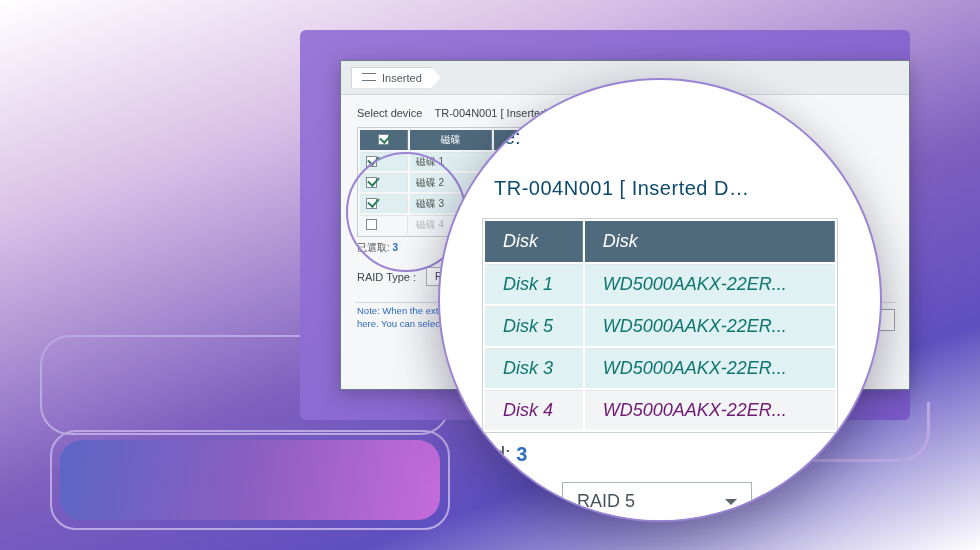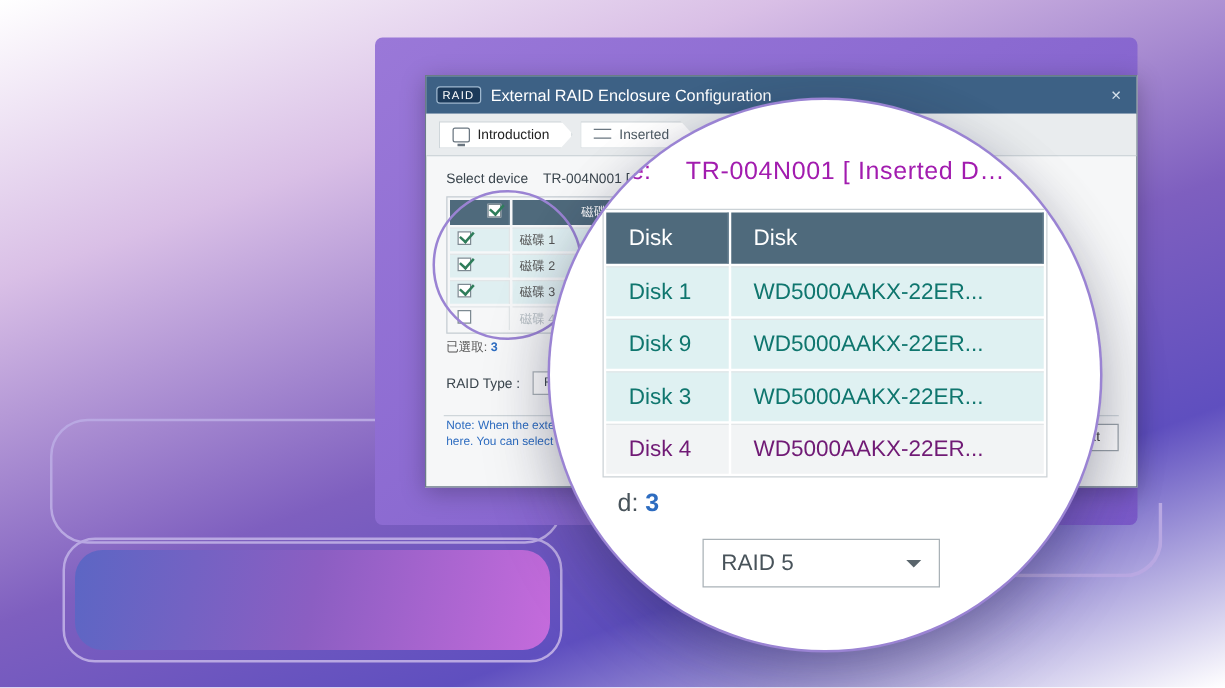--- a/index.html
+++ b/index.html
@@ -76,21 +76,21 @@
   .icon-sliders { position:relative; }
   .icon-sliders::before, .icon-sliders::after {
     content:""; position:absolute; left:0; width:14px; height:1.5px; background:#6a7680;
   }
   .icon-sliders::before { top:1px; } .icon-sliders::after { top:8px; }
 
   .body-area { padding: 12px 16px 10px; font-size: 11px; color: #3a454d; position: relative; }
   .field-row { margin-bottom: 8px; }
   .small-table { border: 1px solid #c4ccd1; width: 260px; font-size: 10px; }
   .small-table th {
-    background: #4f6a7c; color: #fff; font-weight: 500; padding: 3px 6px; text-align: right;
+    background: #4f6a7c; color: #fff; font-weight: 500; padding: 3px 6px; text-align: center;
     border-right: 1px solid #6b8292;
   }
   .small-table td { padding: 2px 6px; border-top: 1px solid #e2e6e8; border-right: 1px solid #e2e6e8; color:#555; }
   .small-table tr.sel td { background: #dfeff1; }
   .small-table tr.dis td { color: #b7bfc4; }
   .ck { width:11px; height:11px; border:1px solid #7d8a92; display:inline-block; position:relative; background:#fff; }
   .ck.on::after { content:""; position:absolute; left:1px; top:-1px; width:9px; height:5px; border-left:2px solid #2e7d5a; border-bottom:2px solid #2e7d5a; transform:rotate(-48deg); }
 
   .sel-count { font-size: 10px; color:#555; margin-top:4px; }
   .sel-count b { color:#2d6cc0; font-weight:600; }
@@ -115,24 +115,24 @@
 
   
   .lens {
     position:absolute; left:440px; top:80px; width:440px; height:440px; border-radius:50%;
     background:#ffffff;
     box-shadow: 0 0 0 2px #9a83d3, 0 10px 40px rgba(30,30,60,.25), 0 30px 60px rgba(30,30,60,.18);
     overflow:hidden;
   }
   .lens-inner { position:absolute; inset:0; padding: 46px 42px 30px; }
   .lens-device {
-    font-size: 20px; color:#a21caf; display:flex; gap:28px; align-items:baseline; margin-left:12px;
+    font-size: 20px; color:#0c4a6e; display:flex; gap:28px; align-items:baseline; margin-left:12px;flex-direction:column;
   }
   .lens-device .v { letter-spacing: .5px; }
-  .big-table { margin-top: 18px; border:1px solid #cbd2d6; width: 100%; font-size:18px; }
+  .big-table { margin-top: 18px; border:1px solid #cbd2d6; width: 100%; font-size:18px;font-style:italic; }
   .big-table th {
     background:#4f6a7c; color:#fff; font-weight:500; text-align:left; padding:10px 18px;
     border-right:1px solid #6b8292;
   }
   .big-table td { padding:9px 18px; color:#0f766e; border-top:1px solid #e2e6e8; }
   .big-table tr.sel td { background:#dff1f2; }
   .big-table tr.dis td { color:#701a75; background:#f2f4f5; }
 
   .lens-count { margin-top:10px; font-size:20px; color:#48535a; margin-left:12px; }
   .lens-count b { color:#2d6cc0; font-weight:600; }
@@ -157,32 +157,22 @@
 <div class="stage">
 
   <div class="deco-outline1"></div>
   <div class="deco-fill"></div>
   <div class="deco-outline2"></div>
   <div class="nas-line"></div>
 
   <div class="panel-shadow"></div>
 
   <div class="app-window">
-    <div class="titlebar">
-      <span class="raid-badge">RAID</span>
-      <span>External RAID Enclosure Configuration</span>
-      <span class="spacer"></span>
-      <span class="close-x">×</span>
-    </div>
 
     <div class="wizardbar">
-      <span class="wiz-step active">
-        <span class="icon-mono icon-monitor"></span>
-        <span>Introduction</span>
-      </span>
       <span class="wiz-step">
         <span class="icon-mono icon-sliders"></span>
         <span>Inserted</span>
       </span>
     </div>
 
     <div class="body-area">
       <div class="field-row">
         <span>Select device</span>
         &nbsp;&nbsp;
@@ -253,21 +243,21 @@
             <th>Disk</th>
             <th>Disk</th>
           </tr>
         </thead>
         <tbody>
           <tr class="sel">
             <td>Disk 1</td>
             <td>WD5000AAKX-22ER...</td>
           </tr>
           <tr class="sel">
-            <td>Disk 9</td>
+            <td>Disk 5</td>
             <td>WD5000AAKX-22ER...</td>
           </tr>
           <tr class="sel">
             <td>Disk 3</td>
             <td>WD5000AAKX-22ER...</td>
           </tr>
           <tr class="dis">
             <td>Disk 4</td>
             <td>WD5000AAKX-22ER...</td>
           </tr>

